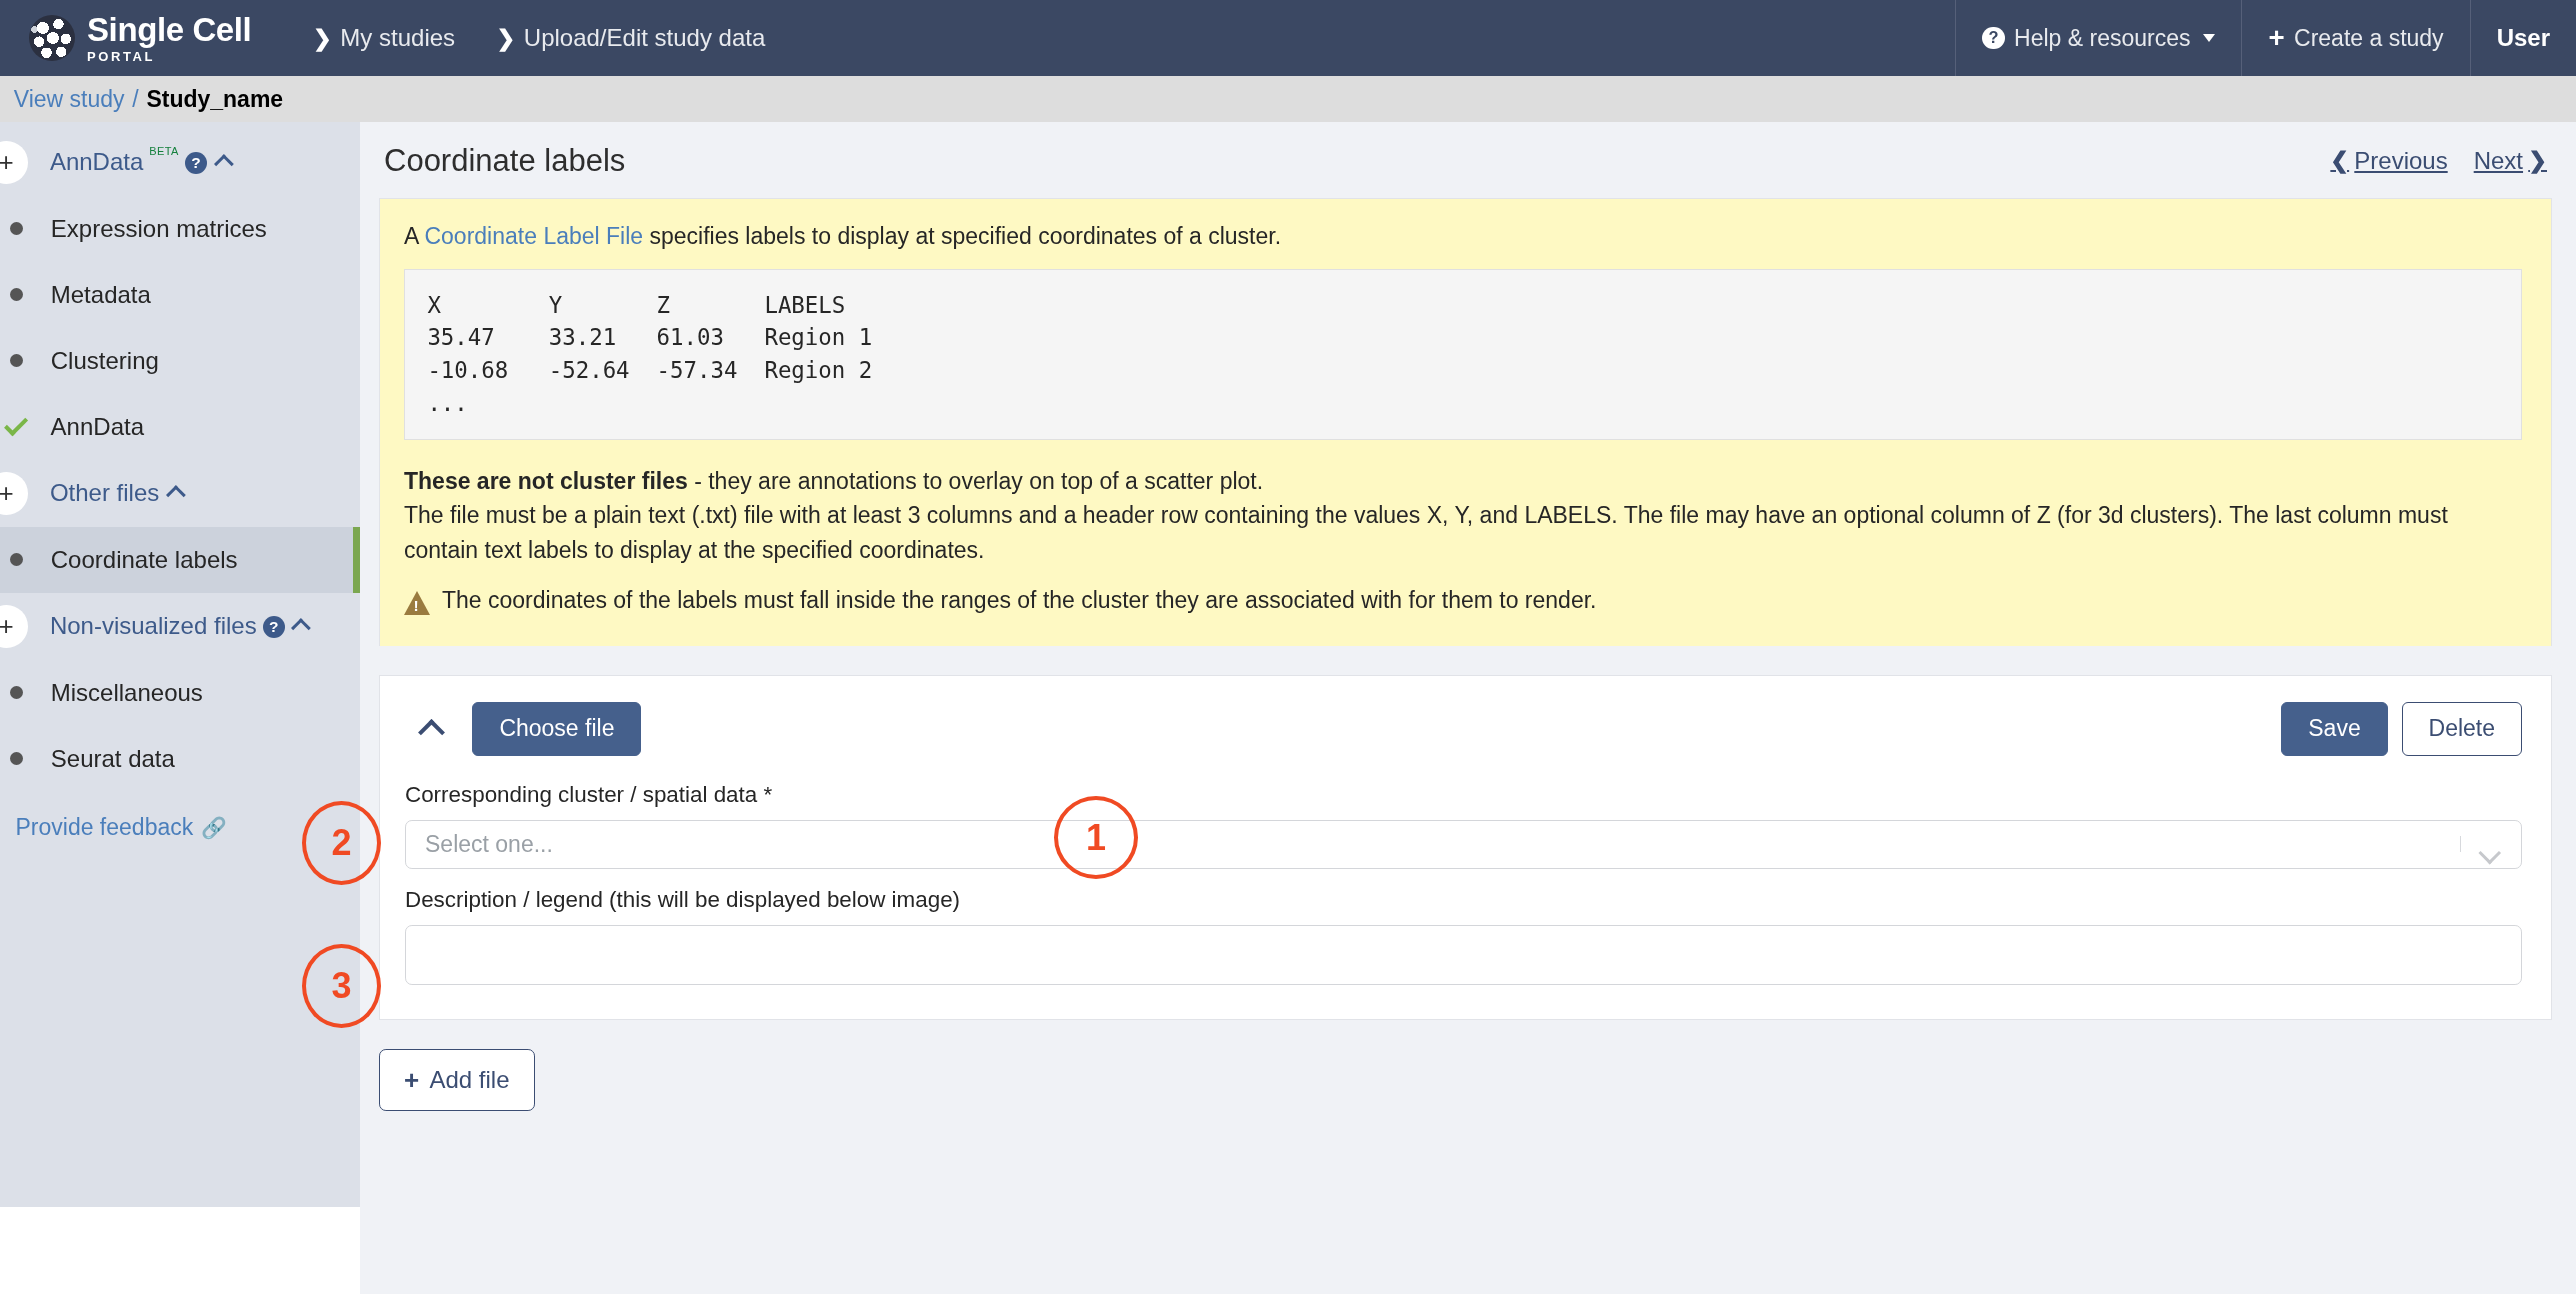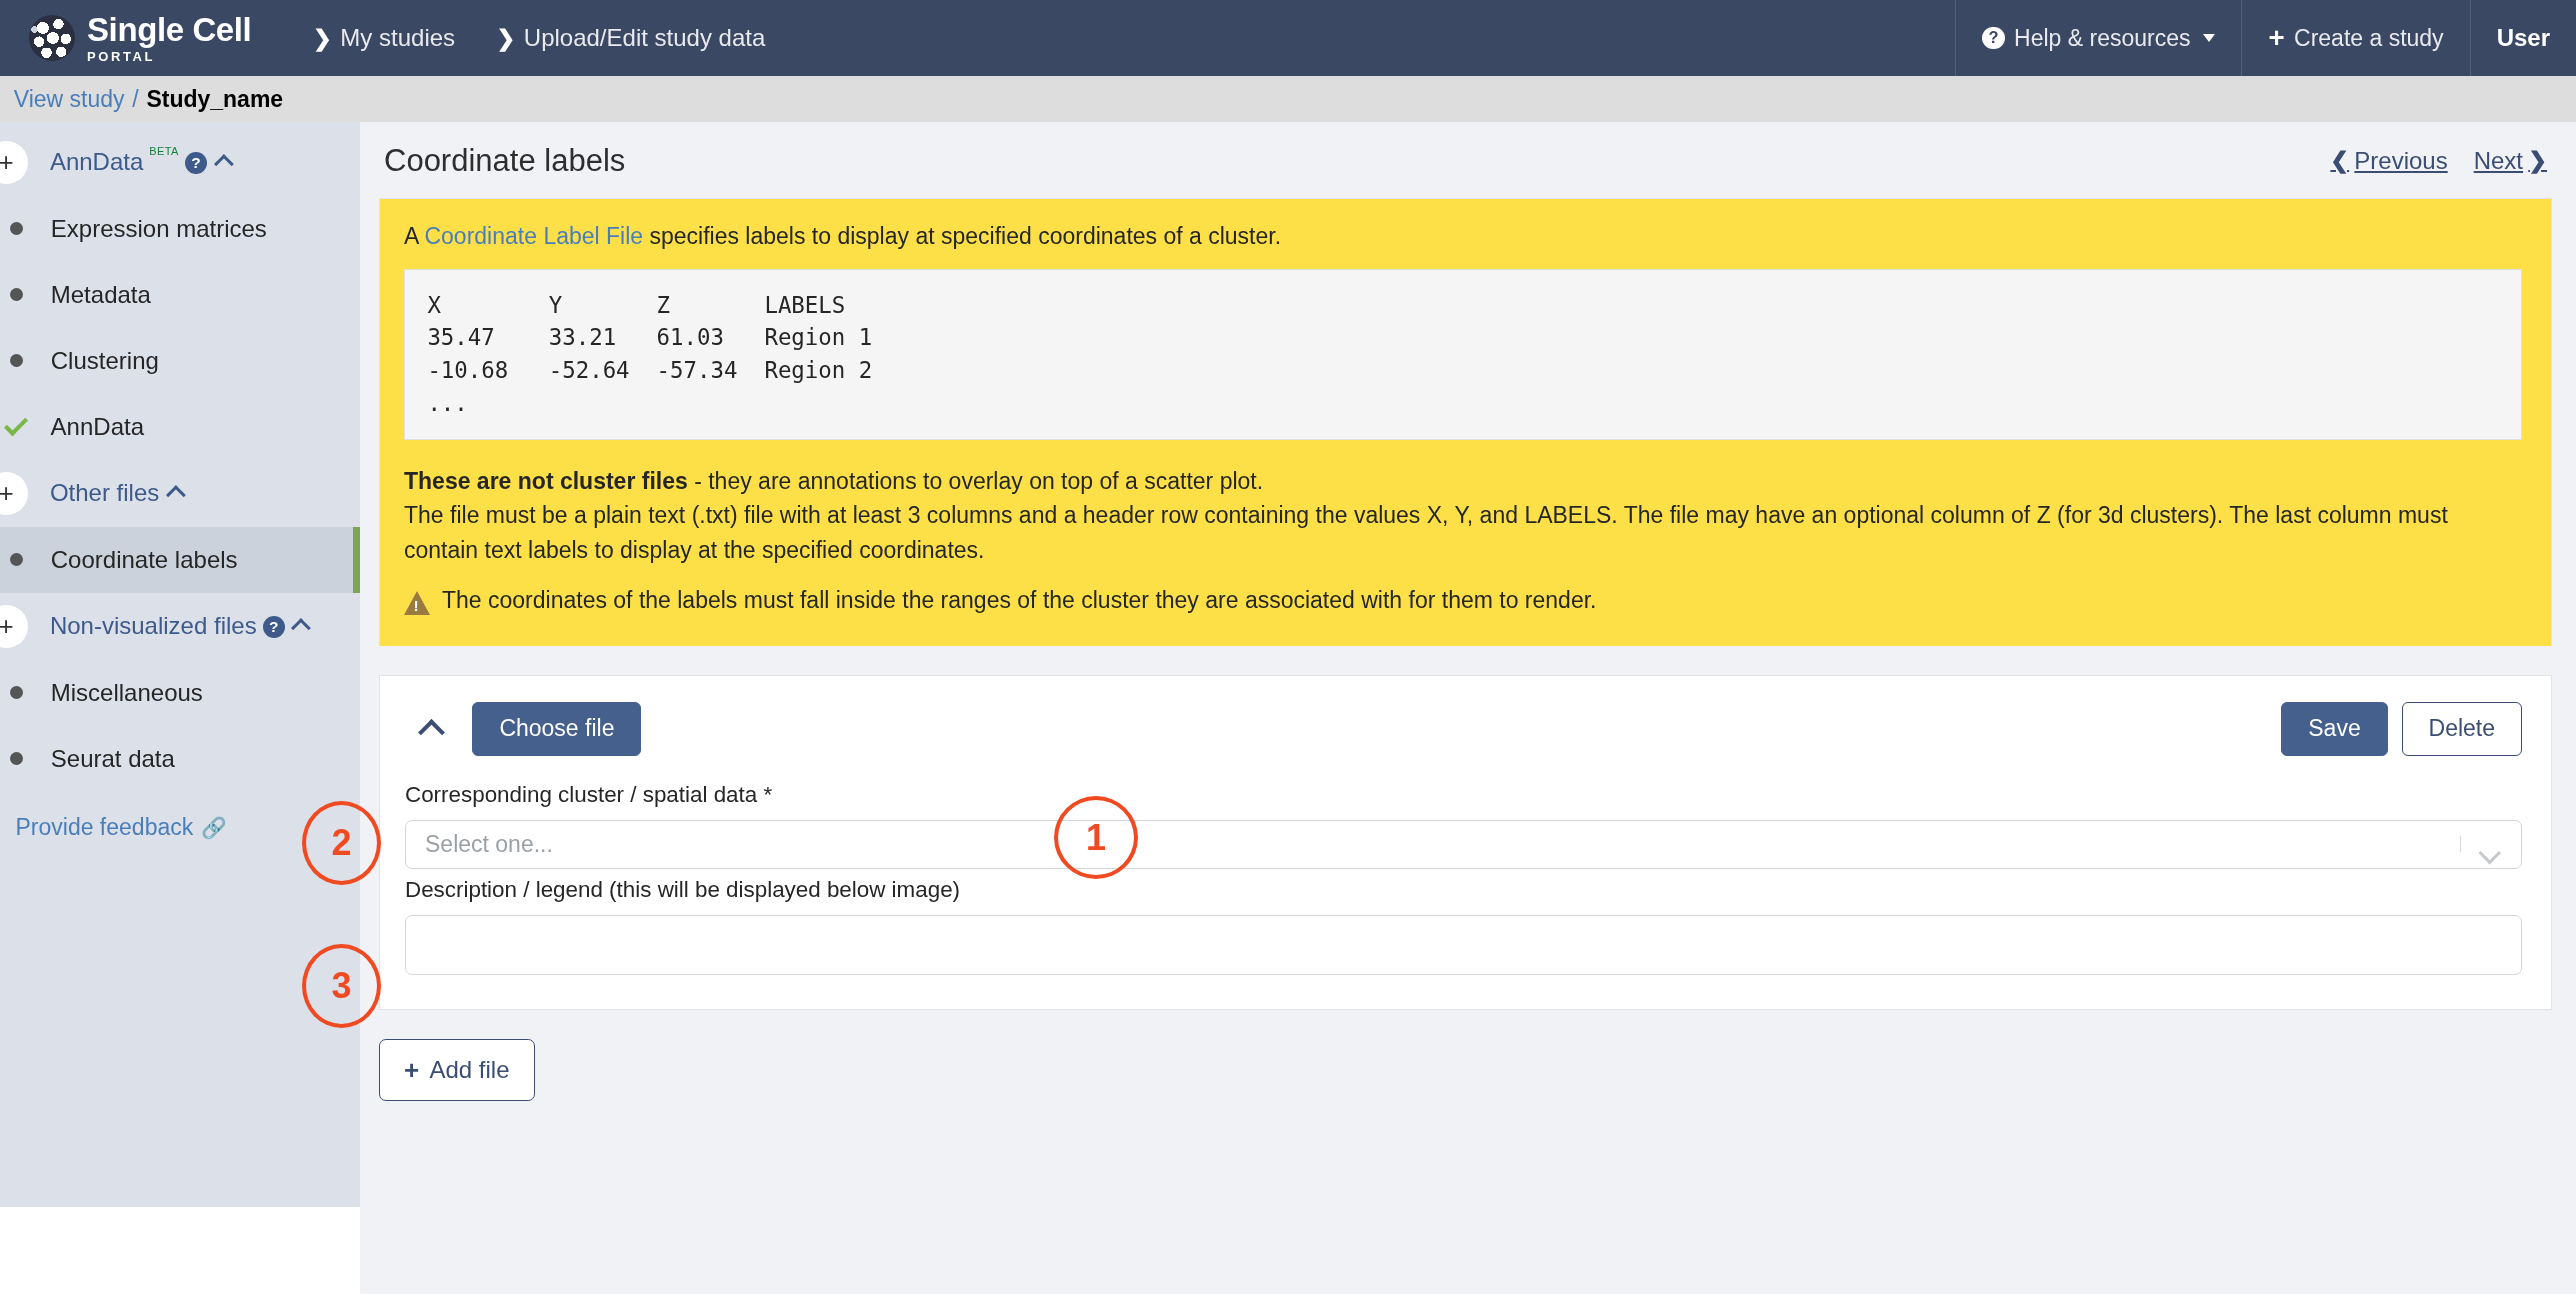--- a/index.html
+++ b/index.html
@@ -145,21 +145,21 @@
   }
   .page-title { font-size: 31px; color:#2e2e2e; }
   .pager { margin-left:auto; display:flex; align-items:center; gap: 26px; }
   .pager a {
     color:#3b4d72; font-size:24px; text-decoration: underline; cursor:pointer;
     display:flex; align-items:center; gap:5.2px;
   }
   .pager .gl { font-size: 22.4px; font-weight: bold; text-decoration:none; }
 
   .card {
-    background:#fde047; margin: 0 24px 4px 19px; border:0.9px solid #e1e3e8; border-bottom:none;
+    background:#fef9c3; margin: 0 24px 4px 19px; border:0.9px solid #e1e3e8; border-bottom:none;
     padding: 24px 29px 31px 24px;
   }
   .desc-line { font-size: 23px; color:#262626; margin-bottom: 19px; }
   .desc-line a { color:#4a7ebb; text-decoration:none; }
 
   .codeblock {
     background:#f5f5f5; border:0.9px solid #e0e0e0;
     font-family:"DejaVu Sans Mono","Liberation Mono", monospace;
     font-size: 22.4px; line-height: 1.46; color:#262626;
     padding: 19px 22.4px; white-space: pre;
@@ -206,21 +206,21 @@
   .select-caret {
     position:absolute; right: 24px; top: 24px;
     width:15.5px;height:15.5px;border-right:3.4px solid #c6c8cc;border-bottom:3.4px solid #c6c8cc;
     transform: rotate(45deg);
   }
   .text-input {
     height: 60px; width:100%; border:0.9px solid #d4d6da; border-radius: 6.9px; background:#fff;
     font-size: 23px; padding: 0 15.5px; font-family:"Liberation Sans", sans-serif;
     color:#262626;
   }
-  .field-block { margin-top: 8px; }
+  .field-block { margin-top: 18px; }
 
   .addfile-wrap { padding: 29px 0 0 19px; }
   .btn-addfile {
     background:#fff; border:0.9px solid #3b4d72; color:#3b4d72; border-radius:6.9px;
     font-size: 24px; padding: 14.6px 24px; display:inline-flex; align-items:center; gap:10.3px;
     cursor:pointer;
   }
   .btn-addfile .pl { font-size: 26px; font-weight:bold; }
 
   

